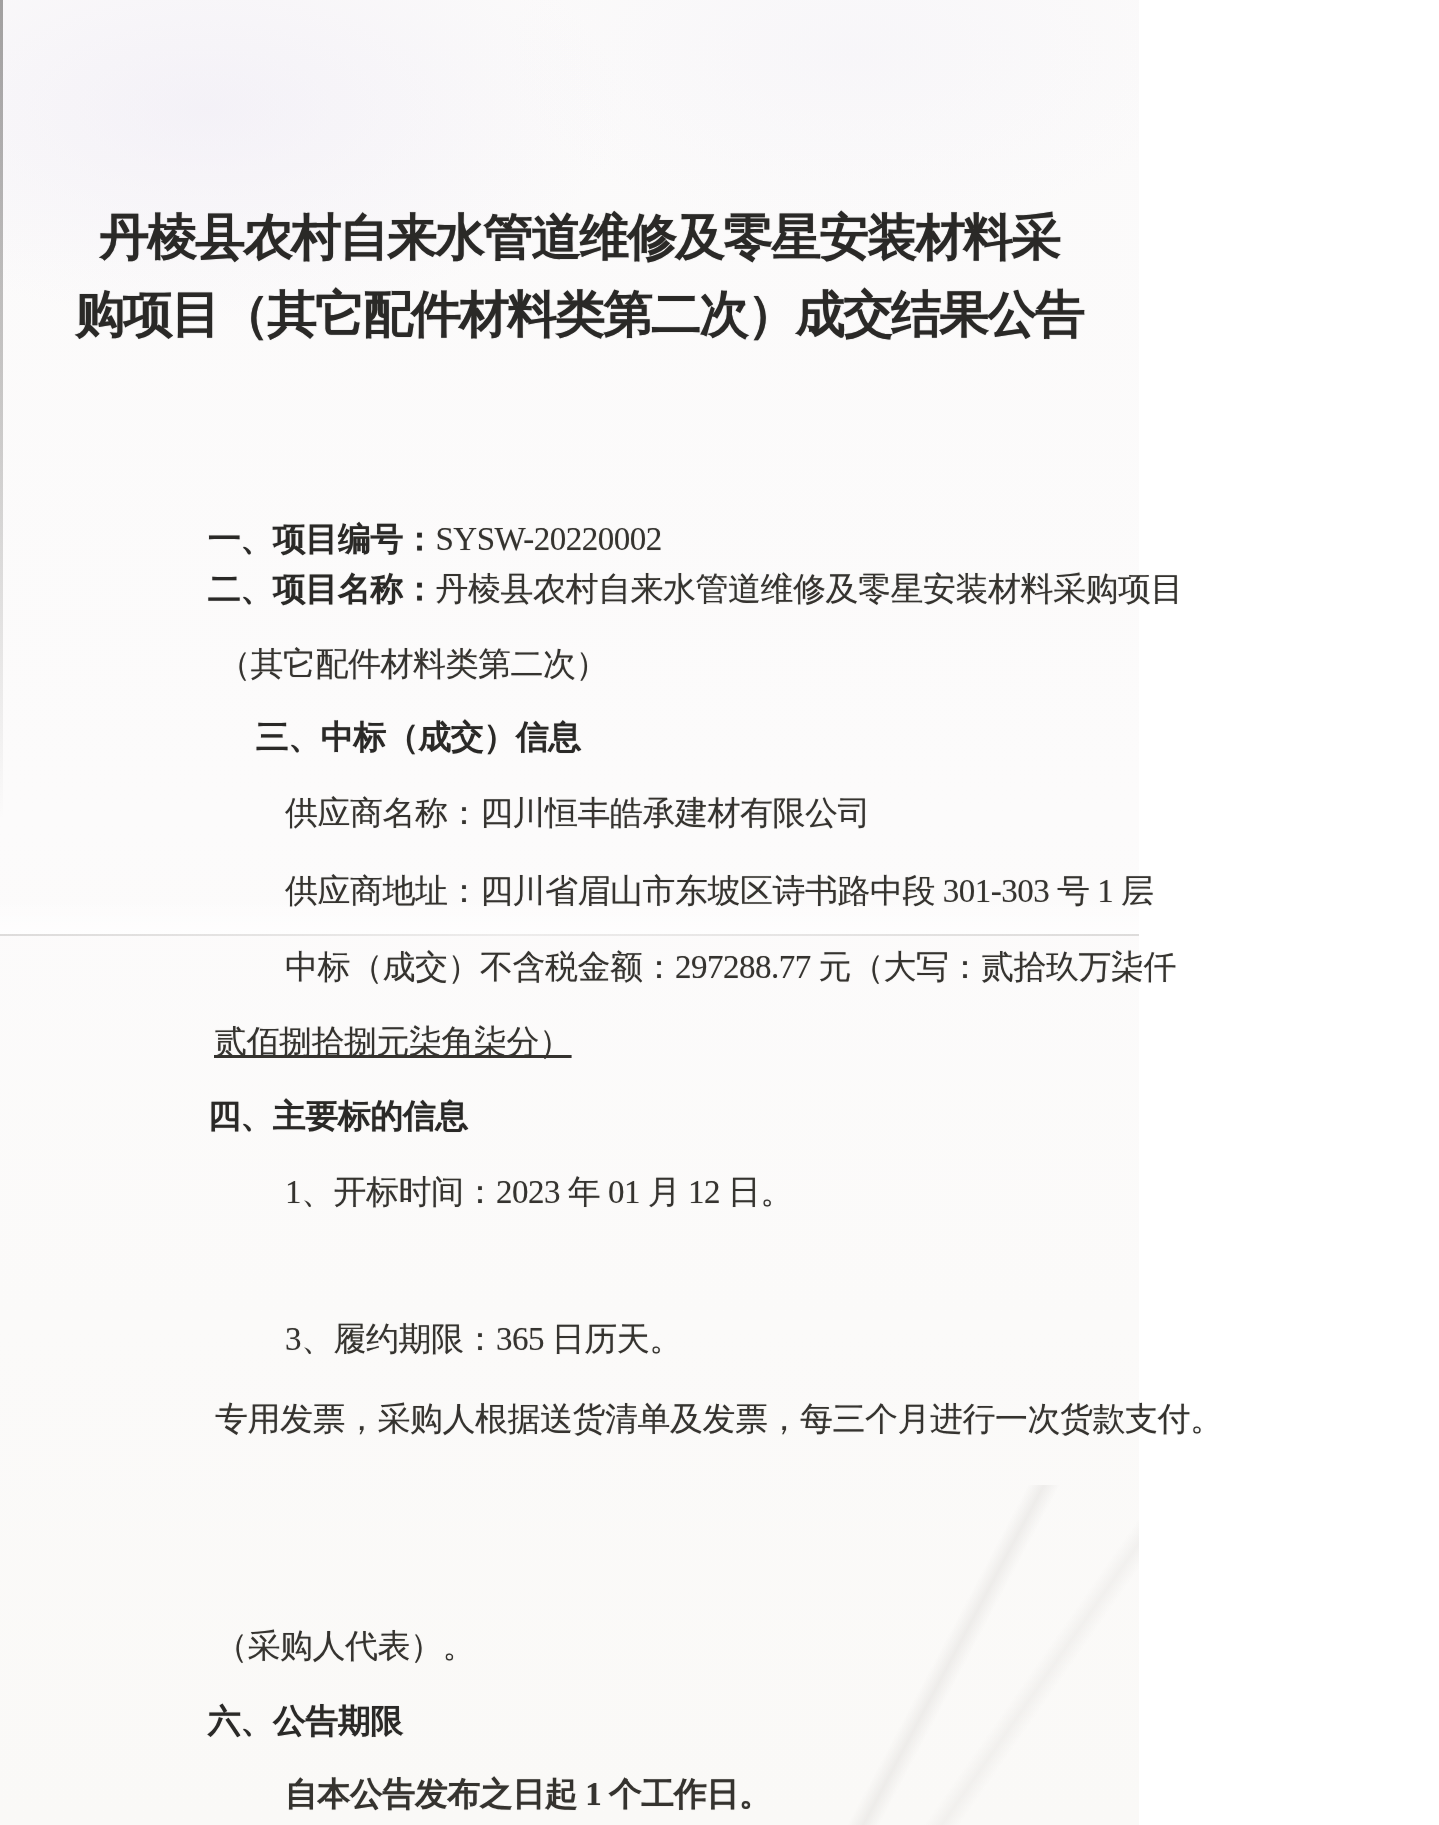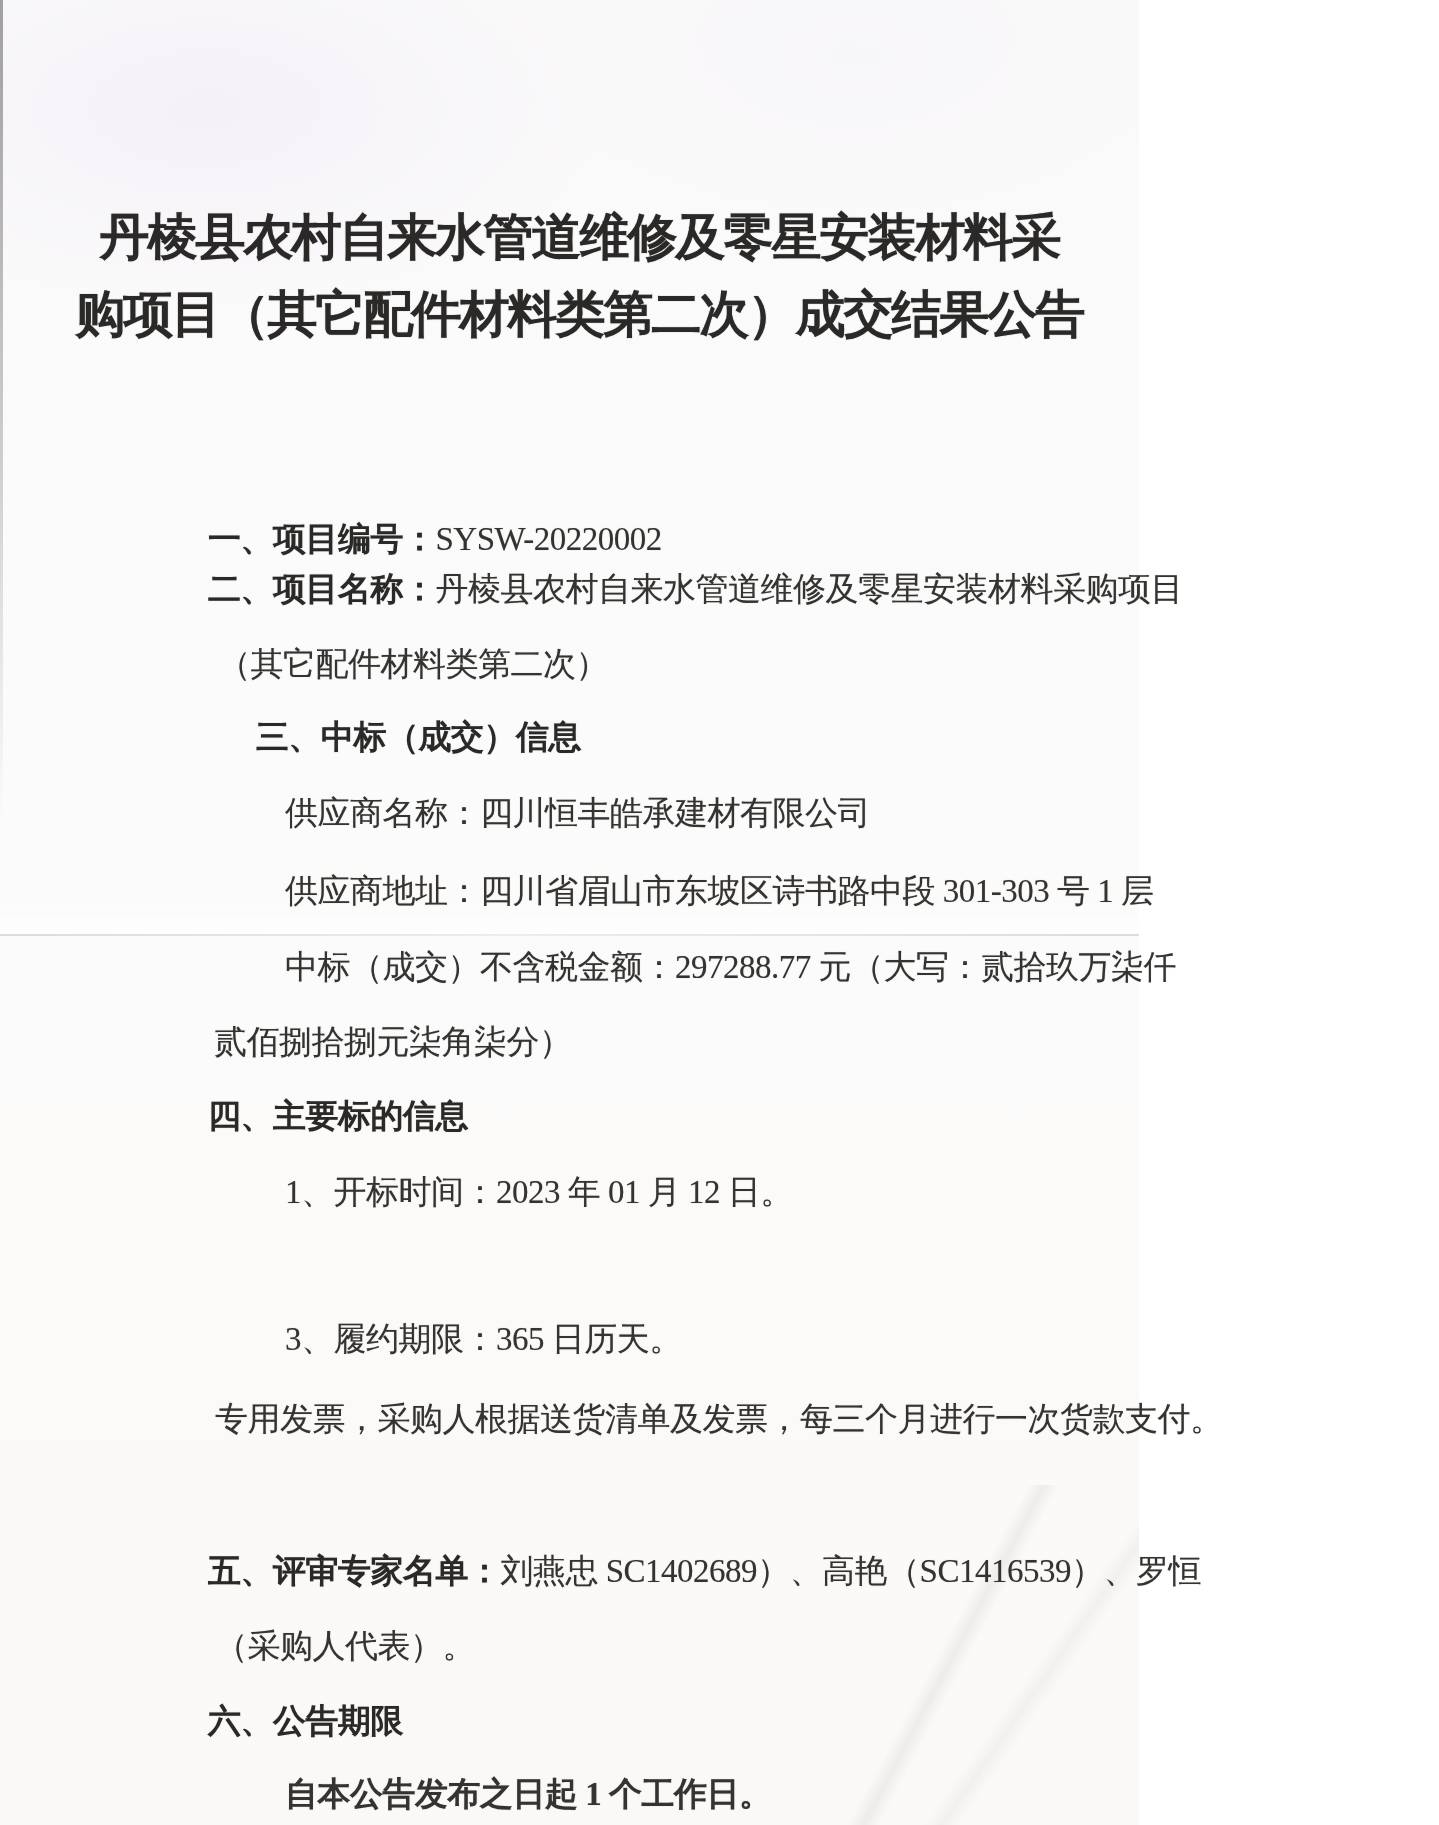--- a/index.html
+++ b/index.html
@@ -88,28 +88,25 @@
 
   <div class="line" style="top:572px; left:208px;">
     <span class="bold-label">二、项目名称：</span><span>丹棱县农村自来水管道维修及零星安装材料采购项目</span>
   </div>
   <div class="line" style="top:648px; left:218px;">（其它配件材料类第二次）</div>
 
   <div class="line bold-head" style="top:720px; left:208px;margin-left:48px;">三、中标（成交）信息</div>
   <div class="line" style="top:797px; left:285px;">供应商名称：四川恒丰皓承建材有限公司</div>
   <div class="line" style="top:875px; left:285px;">供应商地址：四川省眉山市东坡区诗书路中段 301-303 号 1 层</div>
   <div class="line" style="top:951px; left:285px;">中标（成交）不含税金额：297288.77 元（大写：贰拾玖万柒仟</div>
-  <div class="line" style="top:1026px; left:214px;">贰佰捌拾捌元柒角柒分）</div>
+  <div class="line" style="top:1026px; left:214px;text-decoration:underline;">贰佰捌拾捌元柒角柒分）</div>
 
   <div class="line bold-head" style="top:1099px; left:208px;">四、主要标的信息</div>
   <div class="line" style="top:1176px; left:285px;">1、开标时间：2023 年 01 月 12 日。</div>
   <div class="line" style="top:1323px; left:285px;">3、履约期限：365 日历天。</div>
   <div class="line" style="top:1403px; left:215px;">专用发票，采购人根据送货清单及发票，每三个月进行一次货款支付。</div>
 
-  <div class="line" style="top:1554px; left:208px;">
-    <span class="bold-label">五、评审专家名单：</span><span>刘燕忠 SC1402689）、高艳（SC1416539）、罗恒</span>
-  </div>
   <div class="line" style="top:1630px; left:215px;">（采购人代表）。</div>
 
   <div class="line bold-head" style="top:1704px; left:208px;">六、公告期限</div>
   <div class="line" style="top:1778px; left:285px;font-weight:bold;">自本公告发布之日起 1 个工作日。</div>
 
 </div>
 
 </body></html>

